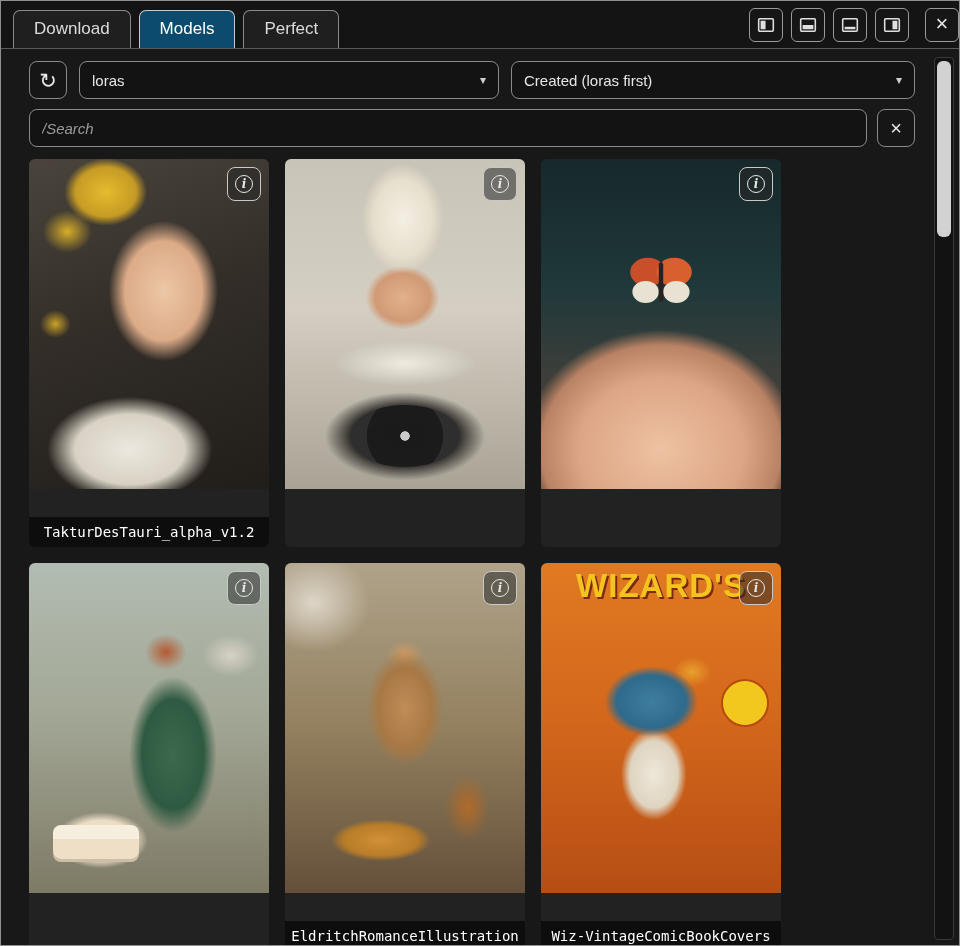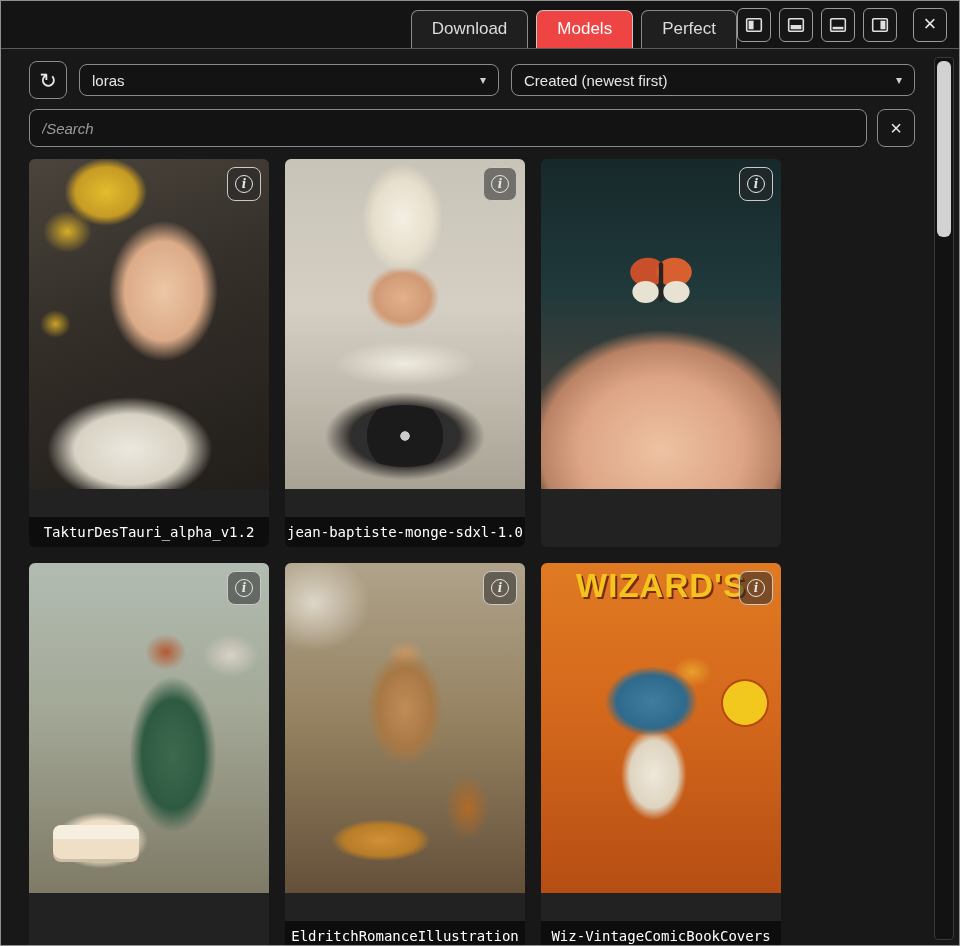--- a/index.html
+++ b/index.html
@@ -10,39 +10,39 @@
     font-family: "Liberation Sans", sans-serif;
     color: #e6e6e6;
     position: relative;
   }
 
   
   .header {
     height: 48px;
     display: flex;
     align-items: flex-end;
-    justify-content: flex-end;
-    padding: 8px 12px 0 12px;
+    justify-content: space-between;
+    padding: 8px 0 0 12px;
     border-bottom: 1px solid #5a5a5a;
     background: #141414;
   }
   .tabs { display: flex; gap: 8px; }
   .tab {
     font-family: "Liberation Sans", sans-serif;
     font-size: 17px;
     color: #dcdcdc;
     background: #1f1f1f;
     border: 1px solid #8a8a8a;
     border-bottom: none;
     border-radius: 7px 7px 0 0;
     padding: 8px 20px 9px 20px;
     cursor: pointer;
   }
   .tab.active {
-    background: #ef4444;
+    background: #0c4a6e;
     border-color: #c8c8c8;
     color: #ffffff;
   }
   .win-controls { display: flex; gap: 8px; align-items: center; padding-bottom: 6px; }
   .icon-btn {
     width: 34px; height: 34px;
     background: #161616;
     border: 1px solid #9a9a9a;
     border-radius: 6px;
     display: flex; align-items: center; justify-content: center;
@@ -60,21 +60,21 @@
     width: 38px; height: 38px; flex: 0 0 38px;
     background: #161616;
     border: 1px solid #8a8a8a;
     border-radius: 8px;
     color: #e8e8e8;
     font-size: 21px; line-height: 1;
     display: flex; align-items: center; justify-content: center;
     cursor: pointer;
   }
   .select {
-    height: 32px;
+    height: 38px;
     background: #131313;
     border: 1px solid #8a8a8a;
     border-radius: 8px;
     display: flex; align-items: center; justify-content: space-between;
     padding: 0 12px;
     font-size: 15px;
     cursor: pointer;
   }
   .select-model-type { flex: 0 0 420px; }
   .select-sort { flex: 1; }
@@ -284,21 +284,21 @@
 
   <div class="toolbar">
     <button class="refresh-btn">
       <span>↻</span>
     </button>
     <div class="select select-model-type">
       <span>loras</span>
       <span class="chevron">▾</span>
     </div>
     <div class="select select-sort">
-      <span>Created (newest first)</span>
+      <span>Created (loras first)</span>
       <span class="chevron">▾</span>
     </div>
   </div>
 
   <div class="search-row">
     <input class="search-input" type="text" placeholder="/Search" style="">
     <button class="clear-btn">
       <span>×</span>
     </button>
   </div>
@@ -313,21 +313,20 @@
       <figcaption class="card-label">TakturDesTauri_alpha_v1.2</figcaption>
     </figure>
 
     <figure class="card">
       <div class="card-img img-2">
         <div class="vinyl"></div>
       </div>
       <button class="info-btn">
         <span class="info-circle">i</span>
       </button>
-      <figcaption class="card-label">jean-baptiste-monge-sdxl-1.0</figcaption>
     </figure>
 
     <figure class="card">
       <div class="card-img img-3">
         <span class="butterfly">
           <svg width="66" height="54" viewBox="0 0 60 48">
             <ellipse cx="18" cy="15" rx="16" ry="13" fill="#c94f2b"></ellipse>
             <ellipse cx="42" cy="15" rx="16" ry="13" fill="#d8602f"></ellipse>
             <ellipse cx="16" cy="33" rx="12" ry="10" fill="#e8e2d2"></ellipse>
             <ellipse cx="44" cy="33" rx="12" ry="10" fill="#e8e2d2"></ellipse>

